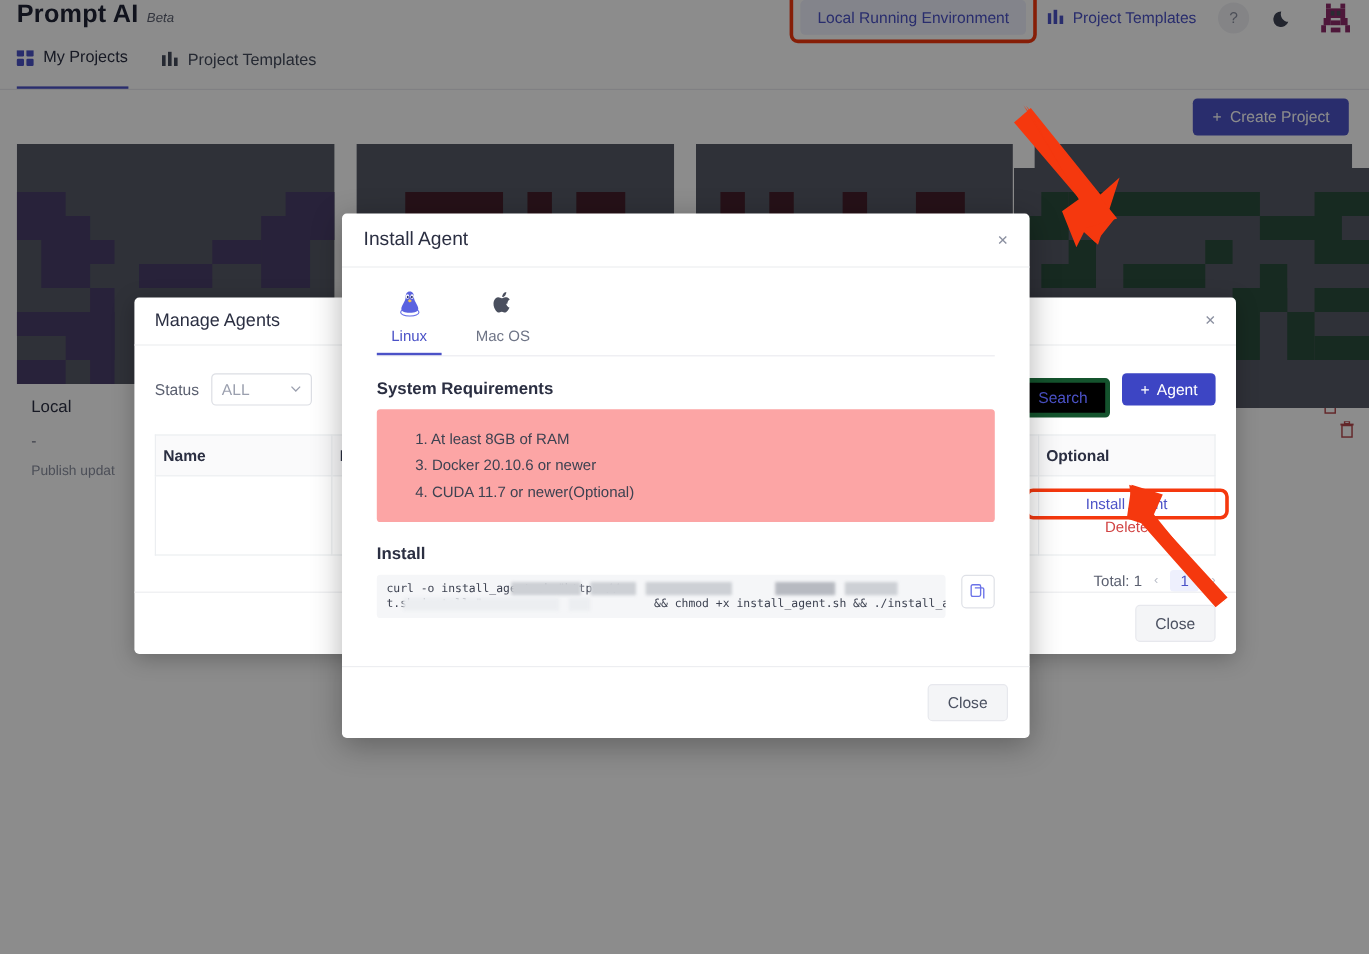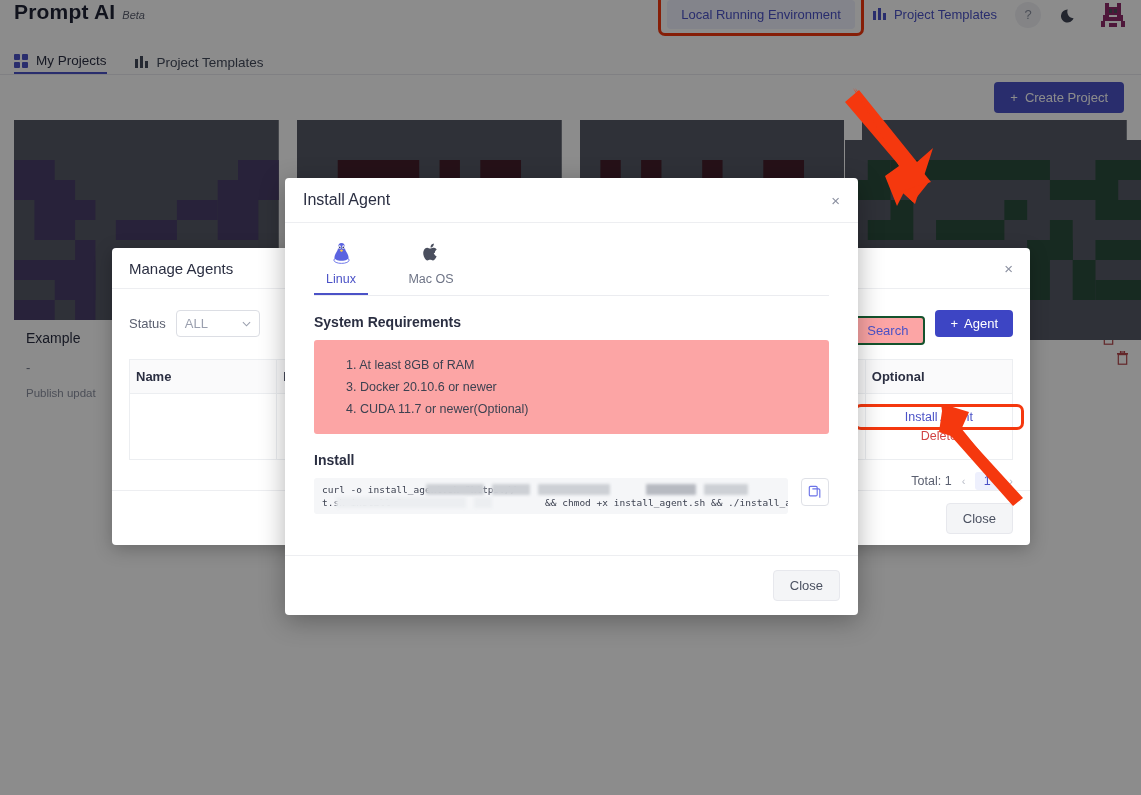--- a/index.html
+++ b/index.html
@@ -45,21 +45,21 @@
   .moon { width: 22px; height: 22px; display: flex; align-items: center; justify-content: center; }
   .avatar { width: 28px; height: 28px; }
 
   
   .tabstrip {
     height: 33px; background: #fff; border-bottom: 1px solid #e9eaee;
     display: flex; align-items: flex-end; padding: 0 14px; gap: 28px;
   }
   .tab {
     display: flex; align-items: center; gap: 8px; font-size: 13.5px;
-    padding-bottom: 4px; color: #444b5c;
+    padding-bottom: 17px; color: #444b5c;
   }
   .tab.active { color: #2b2f42; border-bottom: 2px solid #4b52c7; }
   .grid-icon { display: grid; grid-template-columns: 6px 6px; grid-template-rows: 6px 6px; gap: 2px; }
   .grid-icon i { background: #4b52c7; border-radius: 1px; }
 
   
   .actionrow { height: 45px; background: #fff; display: flex; align-items: center; justify-content: flex-end; padding: 0 17px; }
   .btn-primary {
     background: #4b52c7; color: #fff; font-size: 13px; border: none;
     padding: 8px 16px; border-radius: 4px; display: flex; align-items: center; gap: 7px;
@@ -95,21 +95,21 @@
   .ma-body { flex: 1; padding: 13px 17px 0 17px; display: flex; flex-direction: column; }
   .ma-filters { display: flex; align-items: center; gap: 10px; }
   .flabel { font-size: 13px; color: #5b6070; }
   .fselect {
     width: 84px; height: 27px; border: 1px solid #dcdee4; border-radius: 4px;
     display: flex; align-items: center; padding: 0 8px; font-size: 13px; color: #9a9fae;
   }
   .fselect span.chev { margin-left: auto; font-size: 9px; color: #9a9fae; }
   .ma-filters .spacer { flex: 1; }
   .btn-outline {
-    font-size: 13px; color: #4b52c7; background: #fca5a5; border: 2px solid #14532d;
+    font-size: 13px; color: #4b52c7; background: #000000; border: 4px solid #14532d;
     border-radius: 4px; padding: 5px 15px; margin-top: 14px;
   }
   .btn-agent {
     font-size: 13px; color: #fff; background: #3d45c4; border: none;
     border-radius: 4px; padding: 6px 15px; display: flex; align-items: center; gap: 6px;
   }
   table.agents { width: 100%; border-collapse: collapse; margin-top: 14px; table-layout: fixed; }
   table.agents th {
     background: #fafafb; font-size: 13px; color: #2b2f42; font-weight: bold;
     padding: 9px 6px; border: 1px solid #eceef1; text-align: left;
@@ -134,21 +134,21 @@
   .modal-install {
     position: absolute; left: 285px; top: 178px; width: 573px; height: 437px;
     background: #fff; border-radius: 4px; z-index: 60;
     box-shadow: 0 6px 26px rgba(0,0,0,.3);
     display: flex; flex-direction: column;
   }
   .ia-head { height: 45px; display: flex; align-items: center; padding: 0 18px; border-bottom: 1px solid #edeef1; }
   .ia-title { font-size: 16px; color: #2b2f42; }
   .ia-close { margin-left: auto; font-size: 15px; color: #8b90a0; }
   .ia-body { flex: 1; padding: 18px 29px 0 29px; overflow: hidden; }
-  .ostabs { display: flex; gap: 36px; border-bottom: 1px solid #ebecf0; }
+  .ostabs { display: flex; gap: 24px; border-bottom: 1px solid #ebecf0; }
   .ostab { display: flex; flex-direction: column; align-items: center; gap: 4px; padding-bottom: 7px; width: 54px; }
   .ostab .oslabel { font-size: 12.5px; color: #6e7486; }
   .ostab.active { border-bottom: 2px solid #4b52c7; }
   .ostab.active .oslabel { color: #4b52c7; }
   .sect-title { font-size: 14px; font-weight: bold; color: #2b2f42; margin: 18px 0 10px 0; }
   .reqbox { background: #fca5a5; border-radius: 3px; padding: 14px 18px; }
   .reqbox li { list-style: none; font-size: 12.5px; color: #3d4251; line-height: 22px; padding-left: 14px; }
   .code-row { display: flex; align-items: flex-start; gap: 13px; }
   .codebox {
     flex: 1; background: #f5f6f8; border-radius: 3px; height: 36px; overflow: hidden;
@@ -262,21 +262,21 @@
           <rect x="2" y="4" width="2" height="1"></rect>
             <rect x="8" y="4" width="2" height="1"></rect>
           <rect x="5" y="5" width="3" height="1"></rect>
             <rect x="3" y="6" width="1" height="4"></rect>
           <rect x="0" y="7" width="3" height="1"></rect>
             <rect x="0" y="9" width="2" height="1"></rect>
           <rect x="2" y="7" width="2" height="2"></rect>
         </g>
       </svg>
       <div class="card-title-row">
-        <span class="card-title">Example</span>
+        <span class="card-title">Local</span>
         <span class="trash">
           <svg viewBox="0 0 13 14" width="13" height="14">
               <rect x="1" y="2" width="11" height="1.6" fill="#b4464b"></rect>
               <rect x="4.5" y="0" width="4" height="2" fill="none" stroke="#b4464b" stroke-width="1.2"></rect>
               <rect x="2.3" y="3.6" width="8.4" height="9.6" fill="none" stroke="#b4464b" stroke-width="1.2"></rect>
             </svg>
         </span>
       </div>
       <div class="card-desc">-</div>
       <div class="card-foot">

